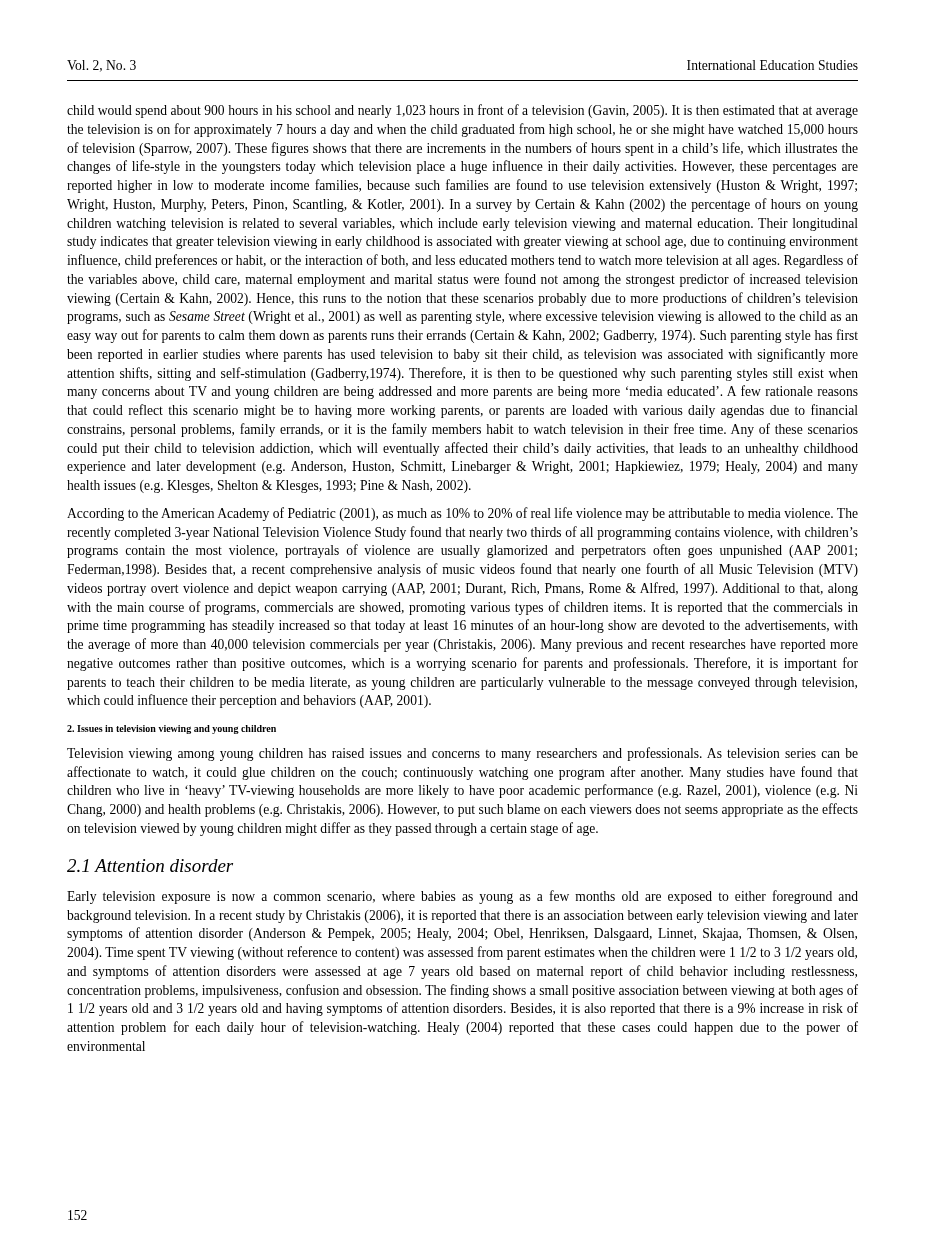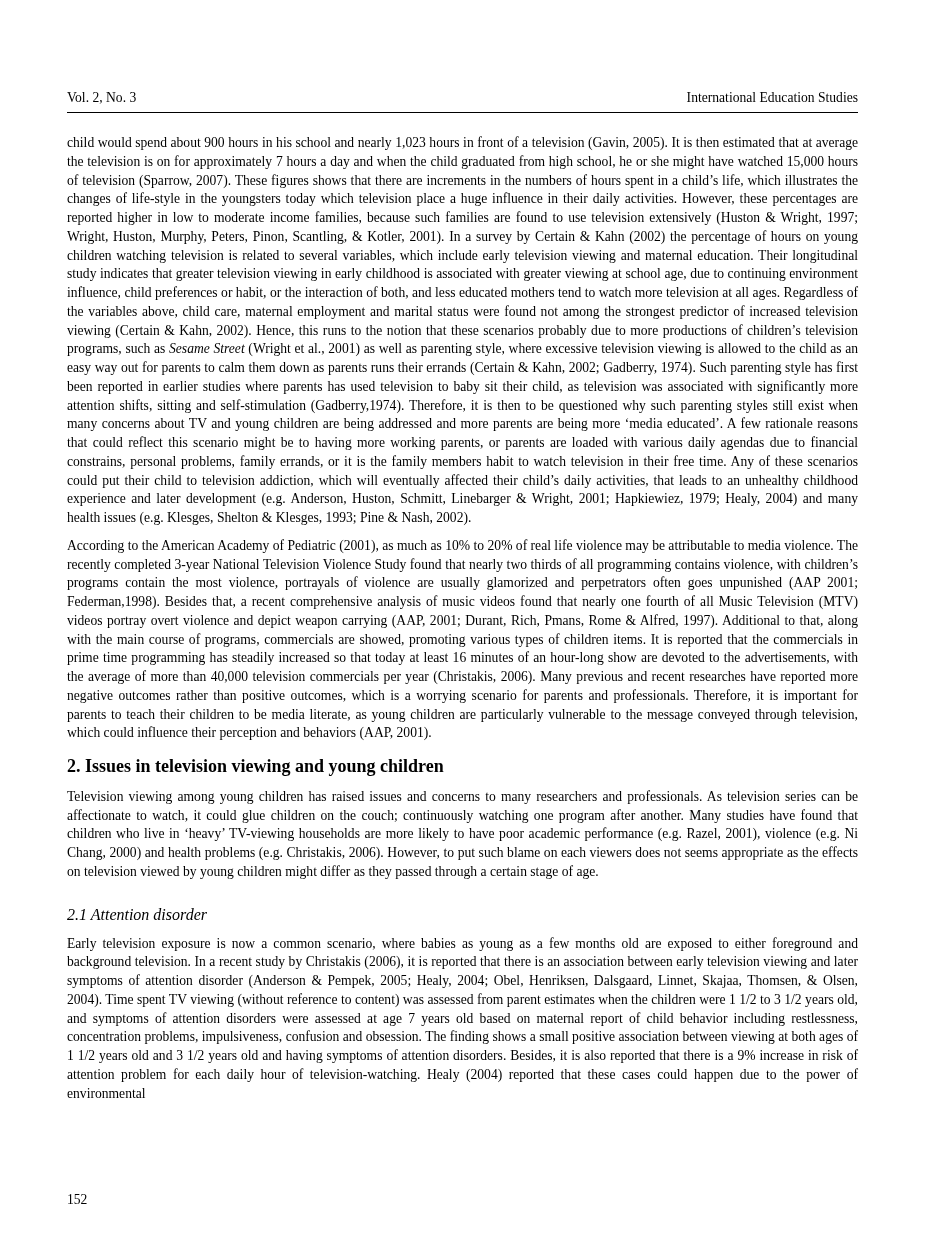--- a/index.html
+++ b/index.html
@@ -5,21 +5,21 @@
   html, body {
     margin: 0;
     padding: 0;
     background: #ffffff;
   }
   .page {
     position: relative;
     width: 925px;
     height: 1256px;
     box-sizing: border-box;
-    padding: 90px 67px 40px 67px;
+    padding: 58px 67px 40px 67px;
     background: #ffffff;
     font-family: "Liberation Serif", serif;
     font-size: 13.6px;
     color: #000000;
     overflow: hidden;
   }
   .page-header {
     display: flex;
     justify-content: space-between;
     align-items: baseline;
@@ -29,36 +29,36 @@
     font-size: 13.6px;
   }
   .journal-title {
   }
   .para {
     text-align: justify;
     line-height: 1.38;
     margin: 0 0 9px 0;
   }
   .section-heading {
-    font-size: 18px;
+    font-size: 10px;
     font-weight: bold;
     margin: 11px 0 9px 0;
     line-height: 1.38;
   }
   .subsection-heading {
-    font-size: 16px;
+    font-size: 19px;
     font-weight: normal;
     font-style: italic;
-    margin: 22px 0 9px 0;
+    margin: 14px 0 9px 0;
     line-height: 1.38;
   }
   .page-footer {
     position: absolute;
     left: 67px;
-    bottom: 48px;
+    bottom: 32px;
     font-size: 13.6px;
   }
   em { }
 </style>
 </head>
 <body>
 
 <div class="page">
 
   <header class="page-header">

